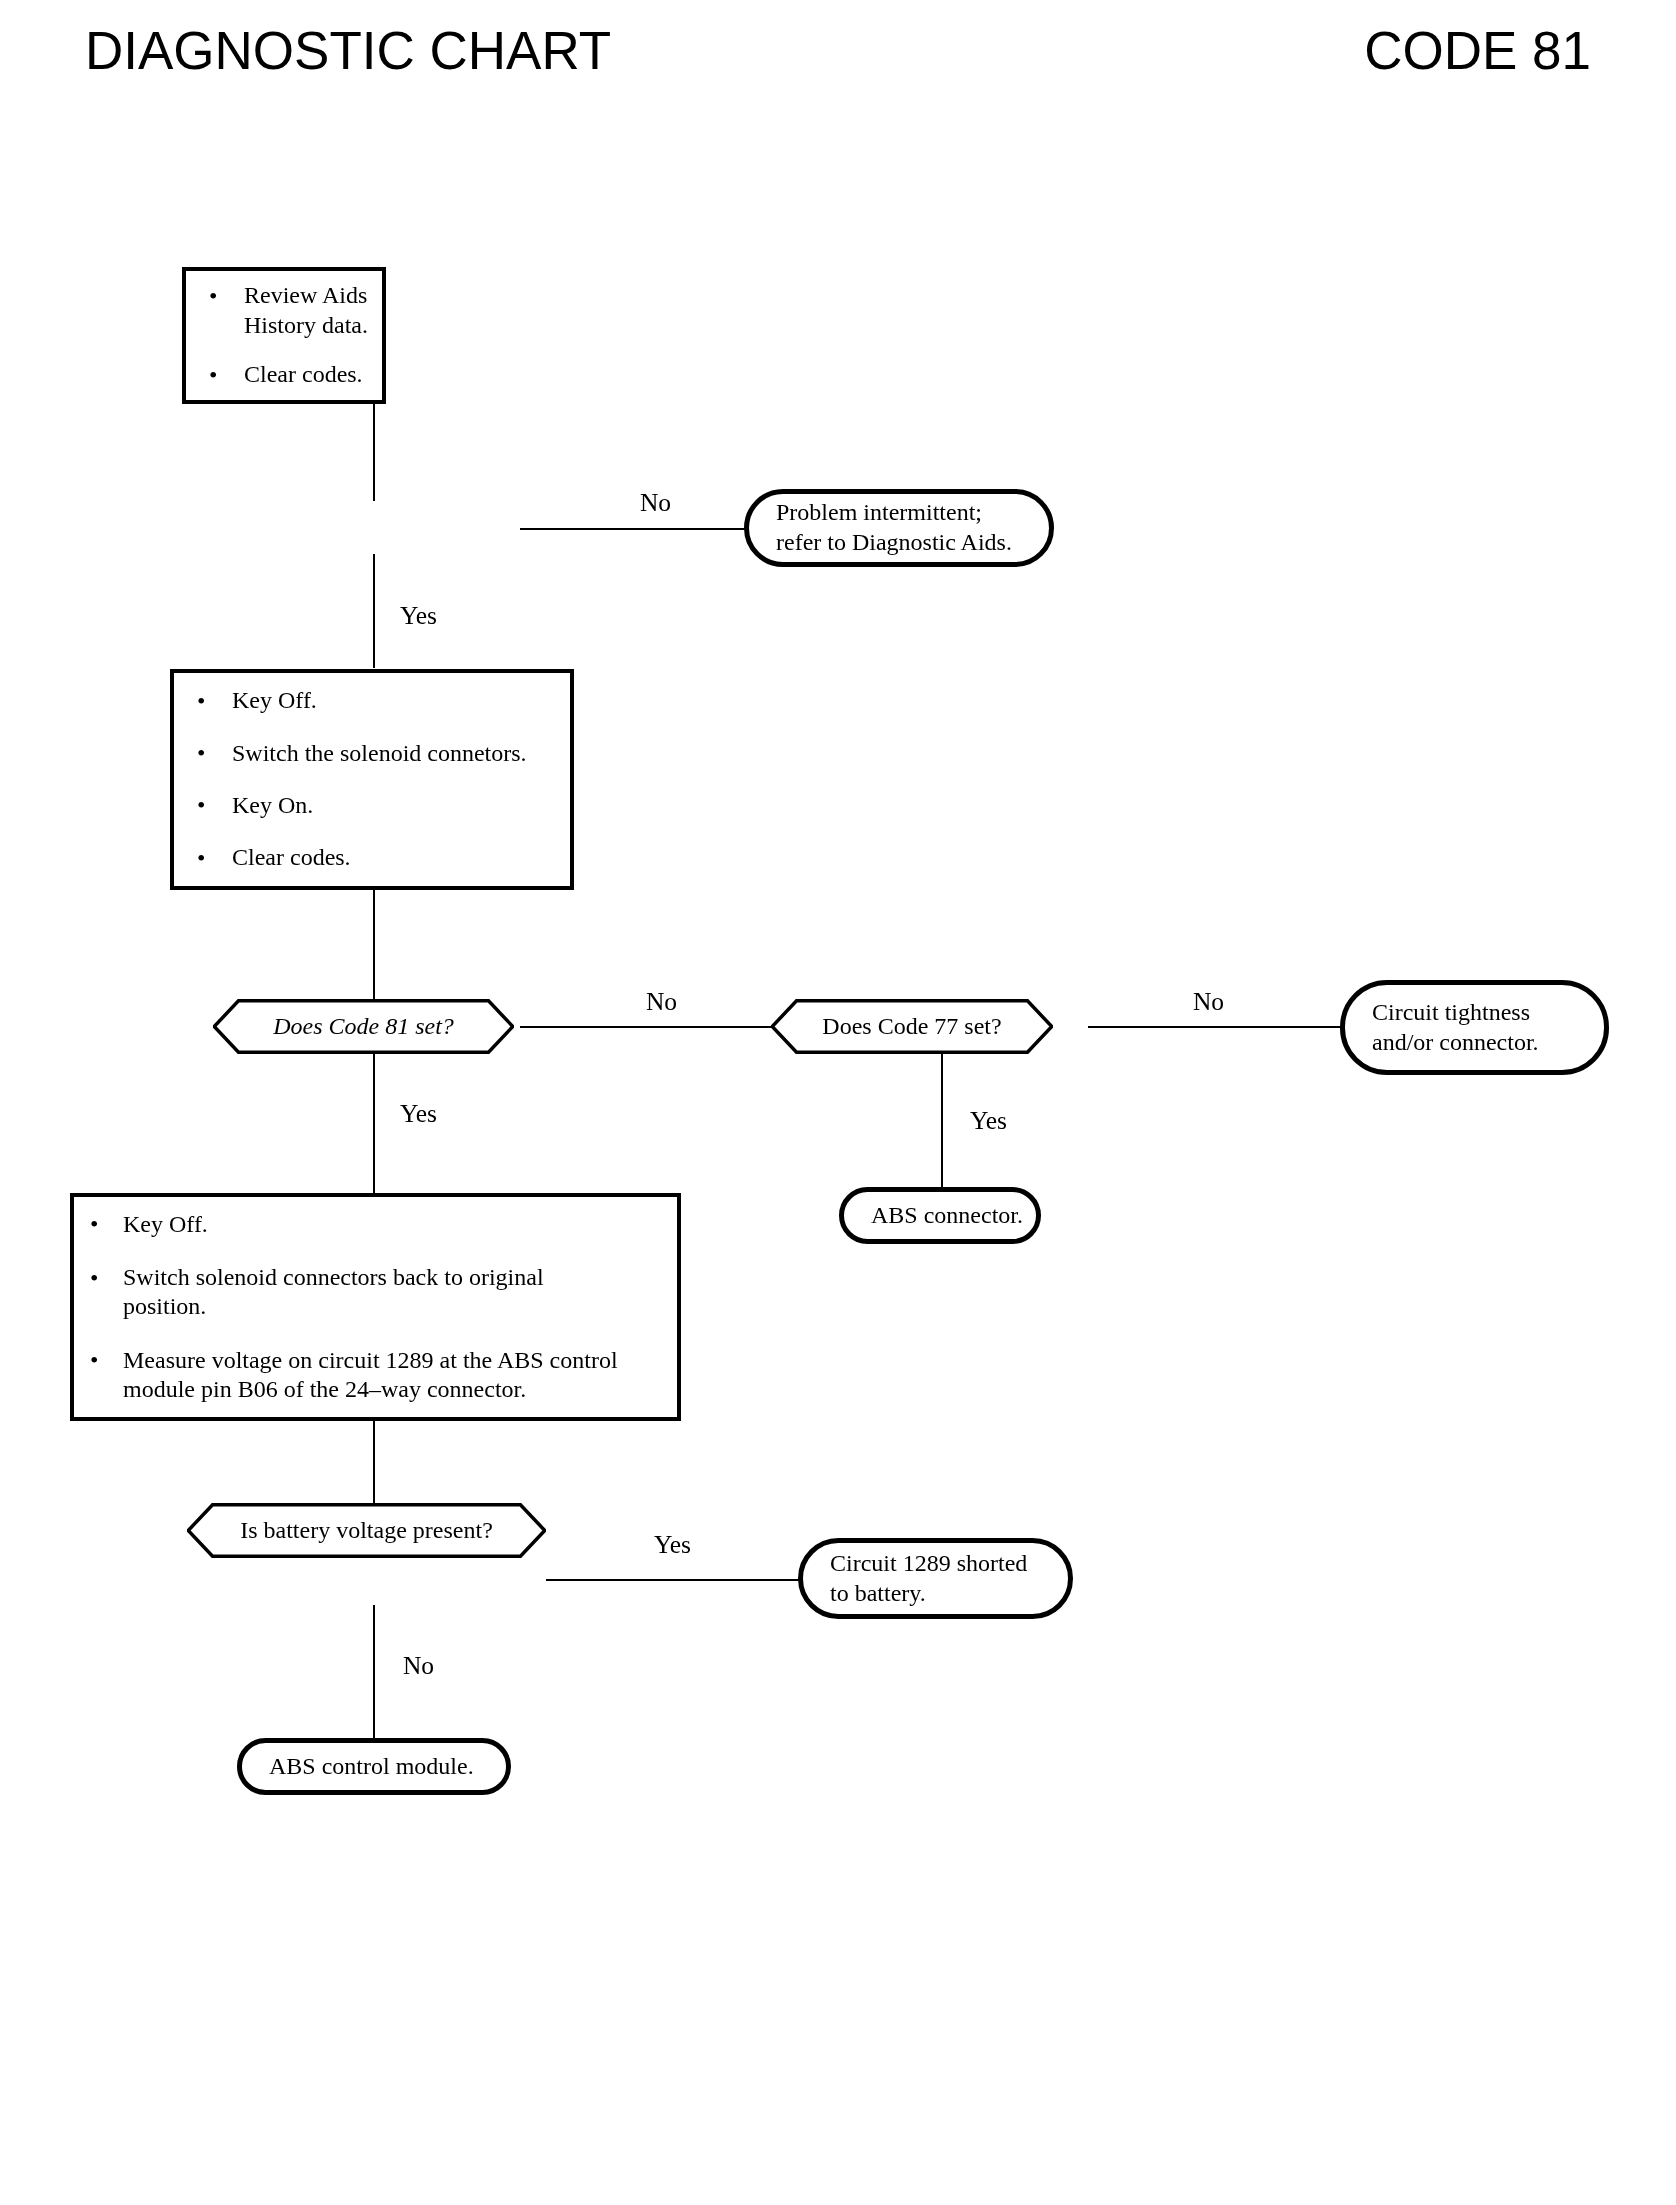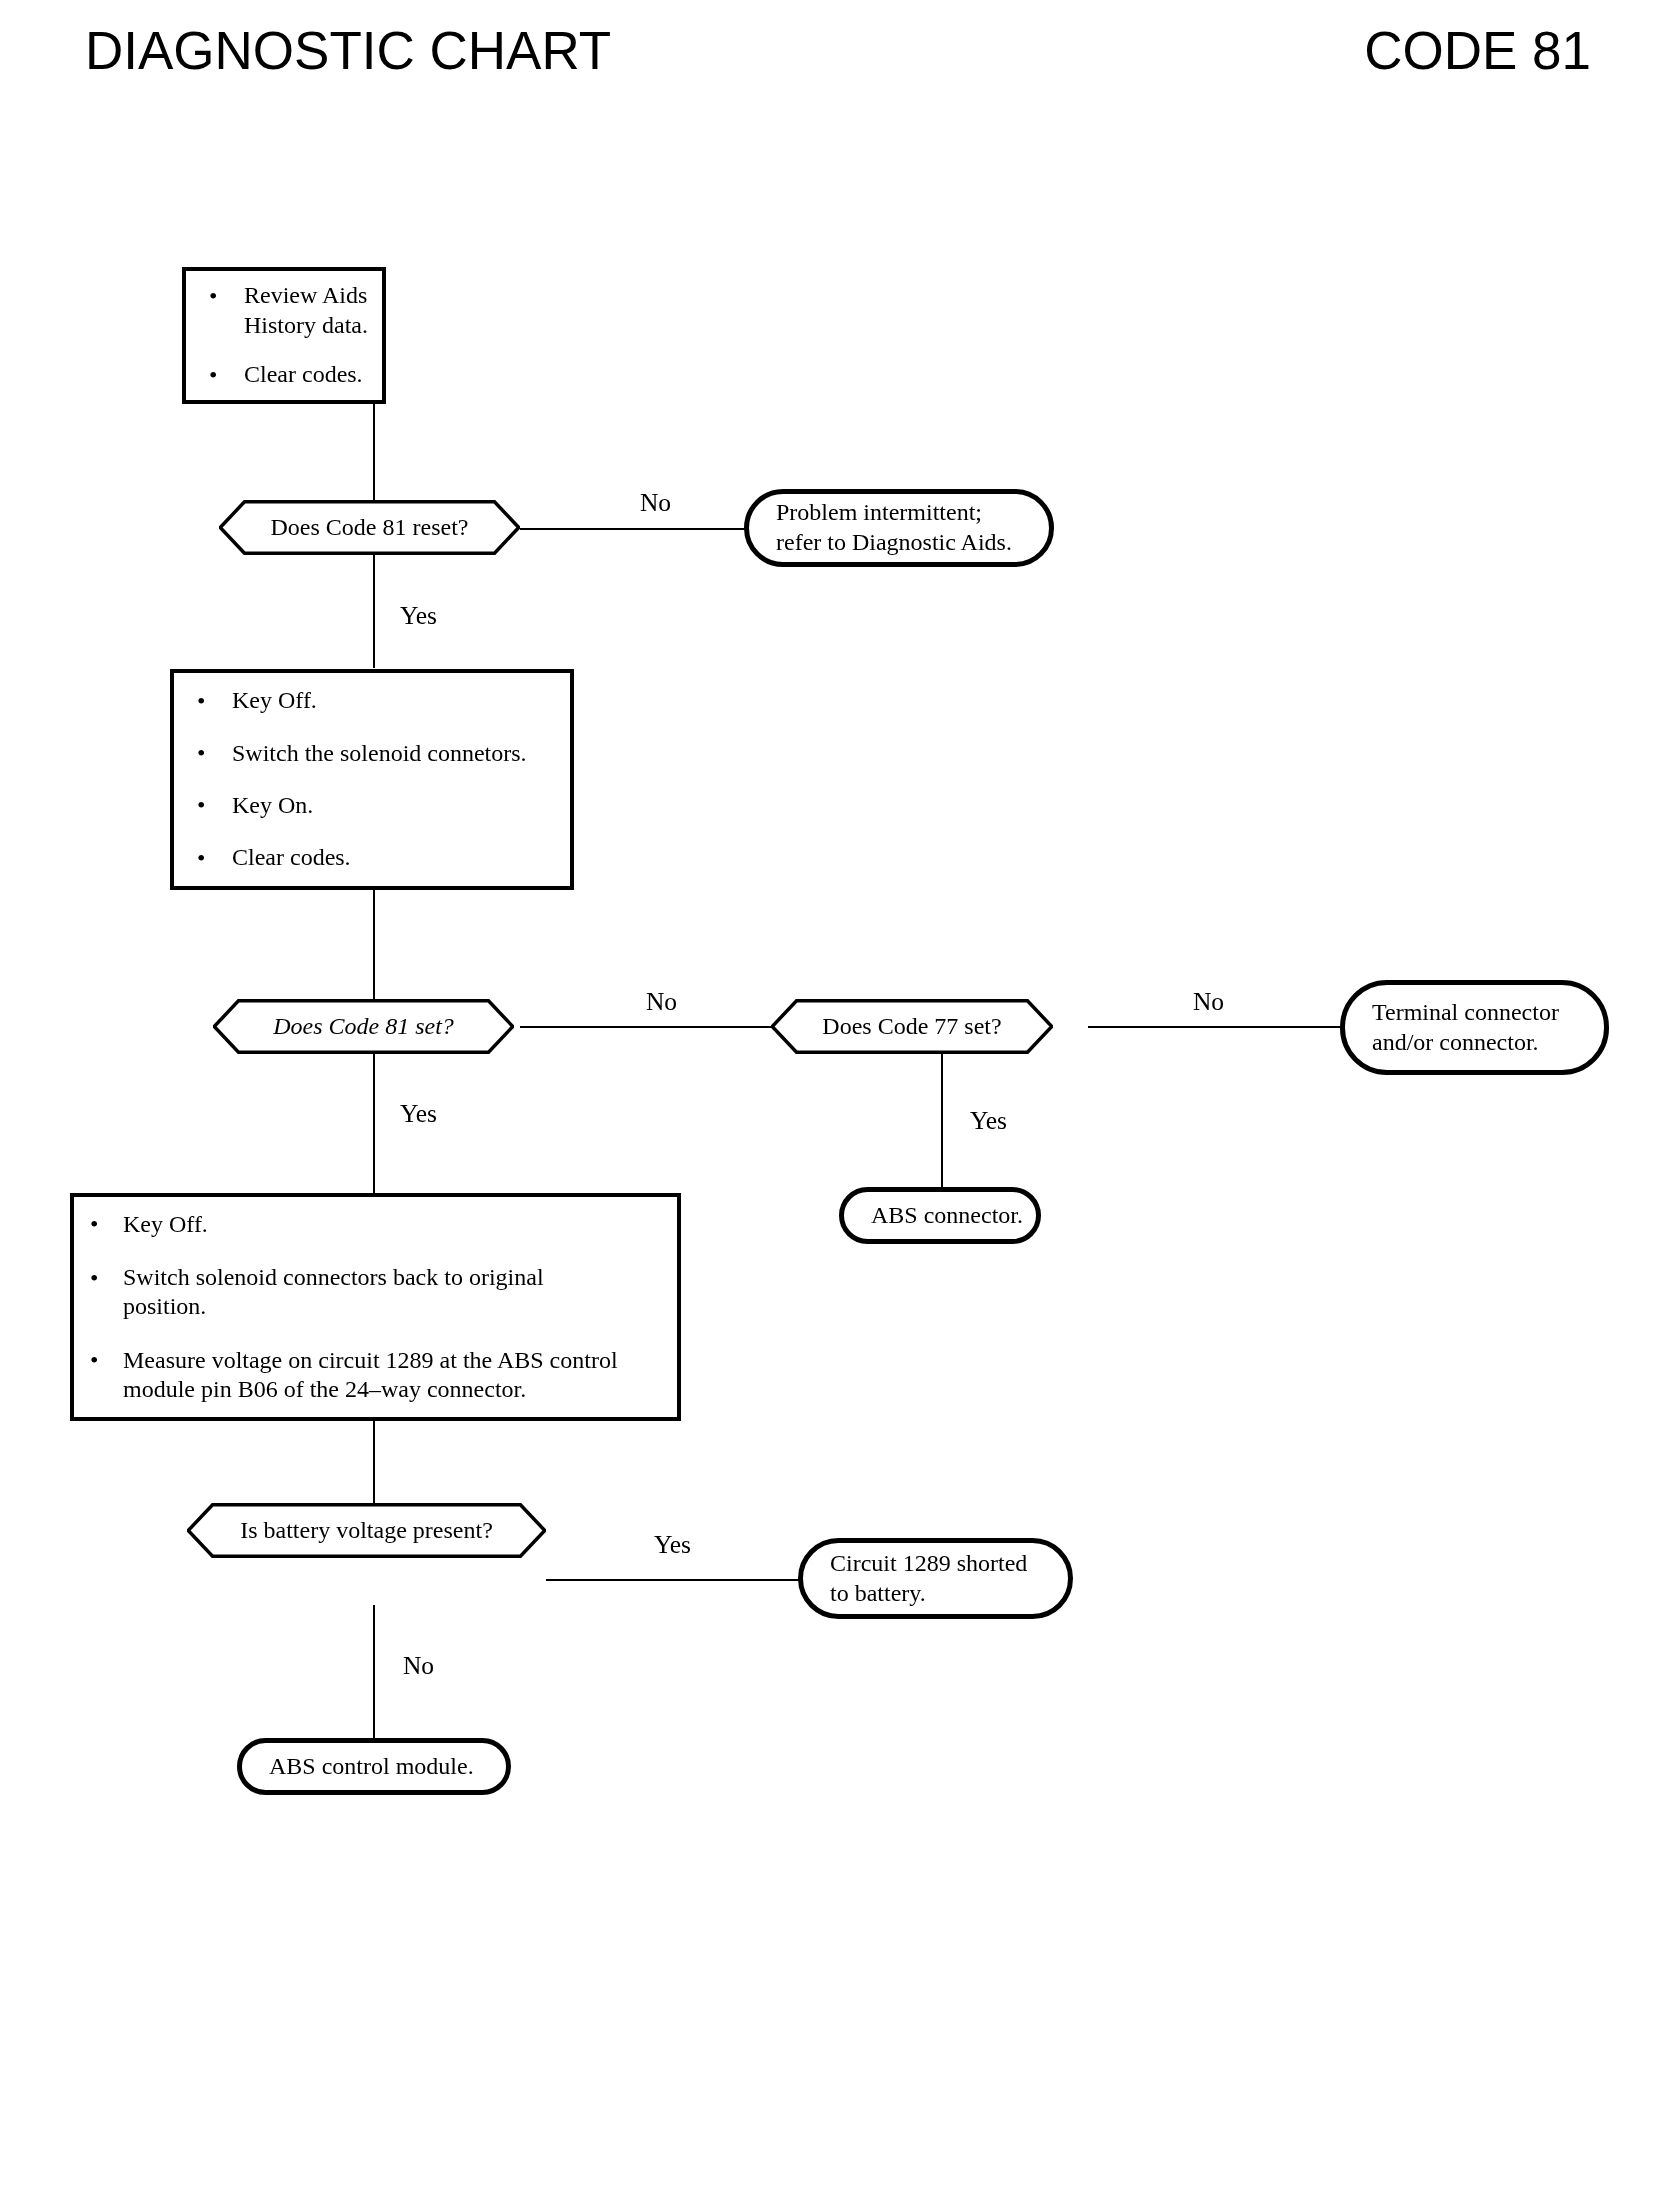--- a/index.html
+++ b/index.html
@@ -165,26 +165,20 @@
         <span class="bullet">•</span>
         <span>Review Aids History data.</span>
       </li>
       <li class="proc-item">
         <span class="bullet">•</span>
         <span>Clear codes.</span>
       </li>
     </ul>
   </div>
 
-  <div class="hexagon" style="left:219px; top:500px; width:301px; height:55px;">
-    <svg class="hex-shape" viewBox="0 0 496 90" preserveAspectRatio="none">
-      <polygon points="2,45 42,3 454,3 494,45 454,87 42,87" fill="#ffffff" stroke="#000000" stroke-width="3.5" vector-effect="non-scaling-stroke"></polygon>
-    </svg>
-    <span class="hex-label">Does Code 81 reset?</span>
-  </div>
 
   <div class="term-box" style="left:744px; top:489px; width:310px; height:78px; border-radius:39px;">
     <div class="term-text">
       <div>Problem intermittent;</div>
       <div>refer to Diagnostic Aids.</div>
     </div>
   </div>
 
   <div class="proc-box" style="left:170px; top:669px; width:404px; height:221px;">
     <ul class="proc-list">
@@ -216,21 +210,21 @@
 
   <div class="hexagon" style="left:771px; top:999px; width:282px; height:55px;">
     <svg class="hex-shape" viewBox="0 0 464 90" preserveAspectRatio="none">
       <polygon points="2,45 42,3 422,3 462,45 422,87 42,87" fill="#ffffff" stroke="#000000" stroke-width="3.5" vector-effect="non-scaling-stroke"></polygon>
     </svg>
     <span class="hex-label">Does Code 77 set?</span>
   </div>
 
   <div class="term-box" style="left:1340px; top:980px; width:269px; height:95px; border-radius:47px;">
     <div class="term-text">
-      <div>Terminal connector</div>
+      <div>Circuit tightness</div>
       <div>and/or connector.</div>
     </div>
   </div>
 
   <div class="term-box" style="left:839px; top:1187px; width:202px; height:57px; border-radius:28.6px;">
     <div class="term-text">
       <div>ABS connector.</div>
     </div>
   </div>
 

